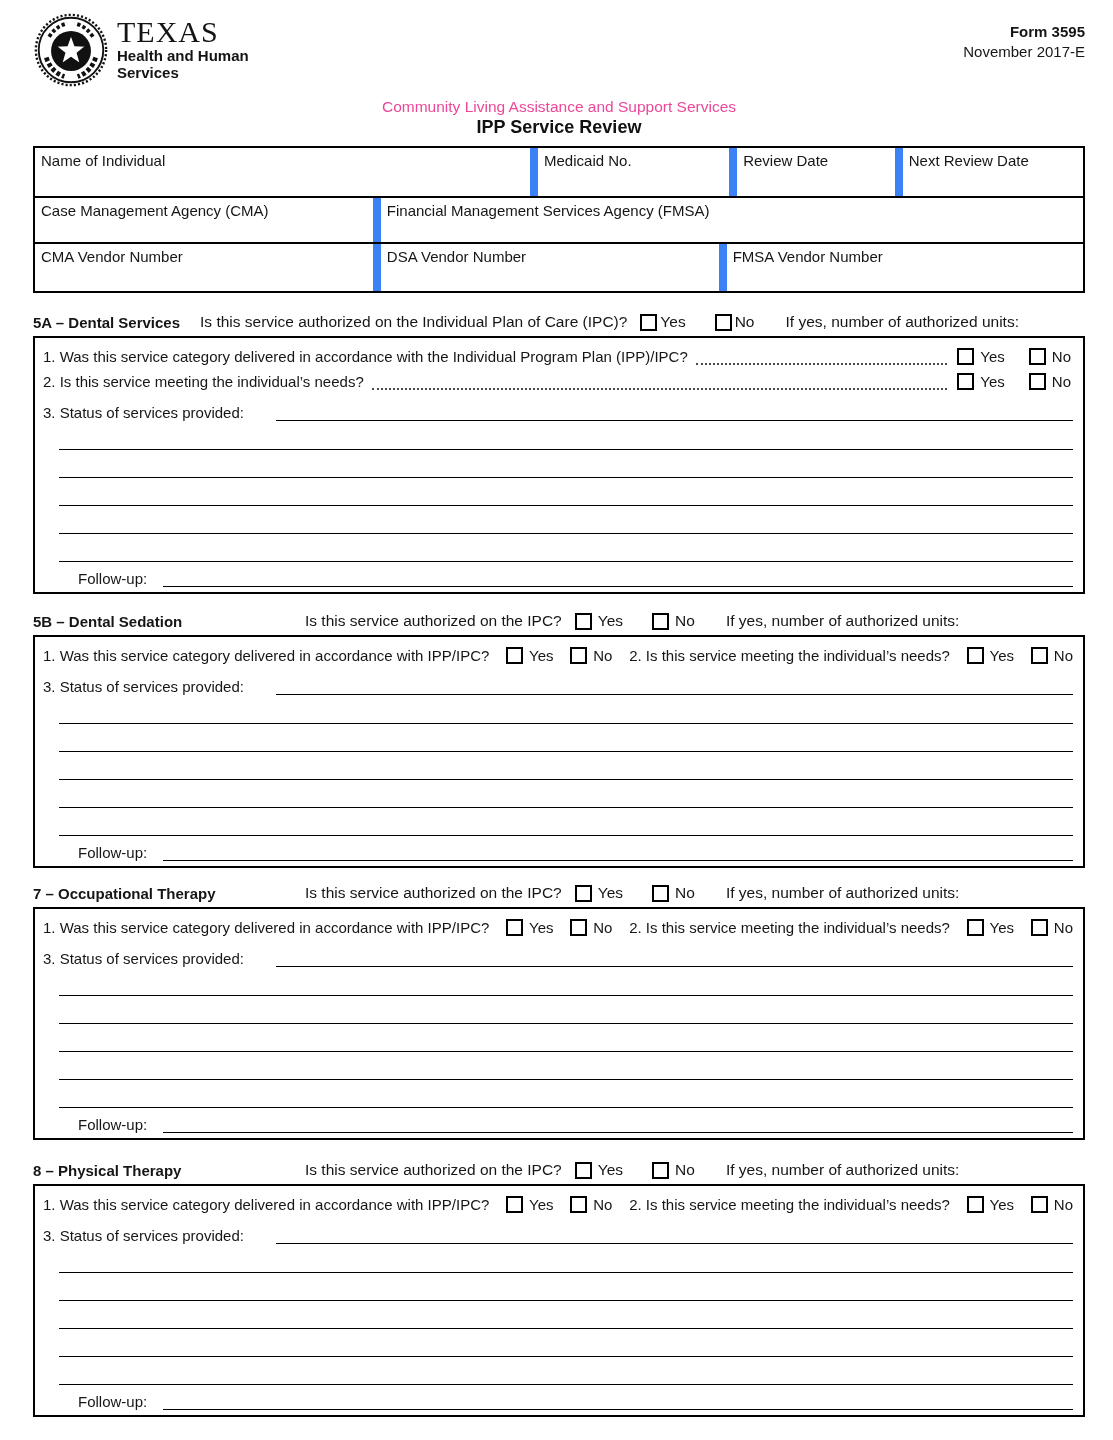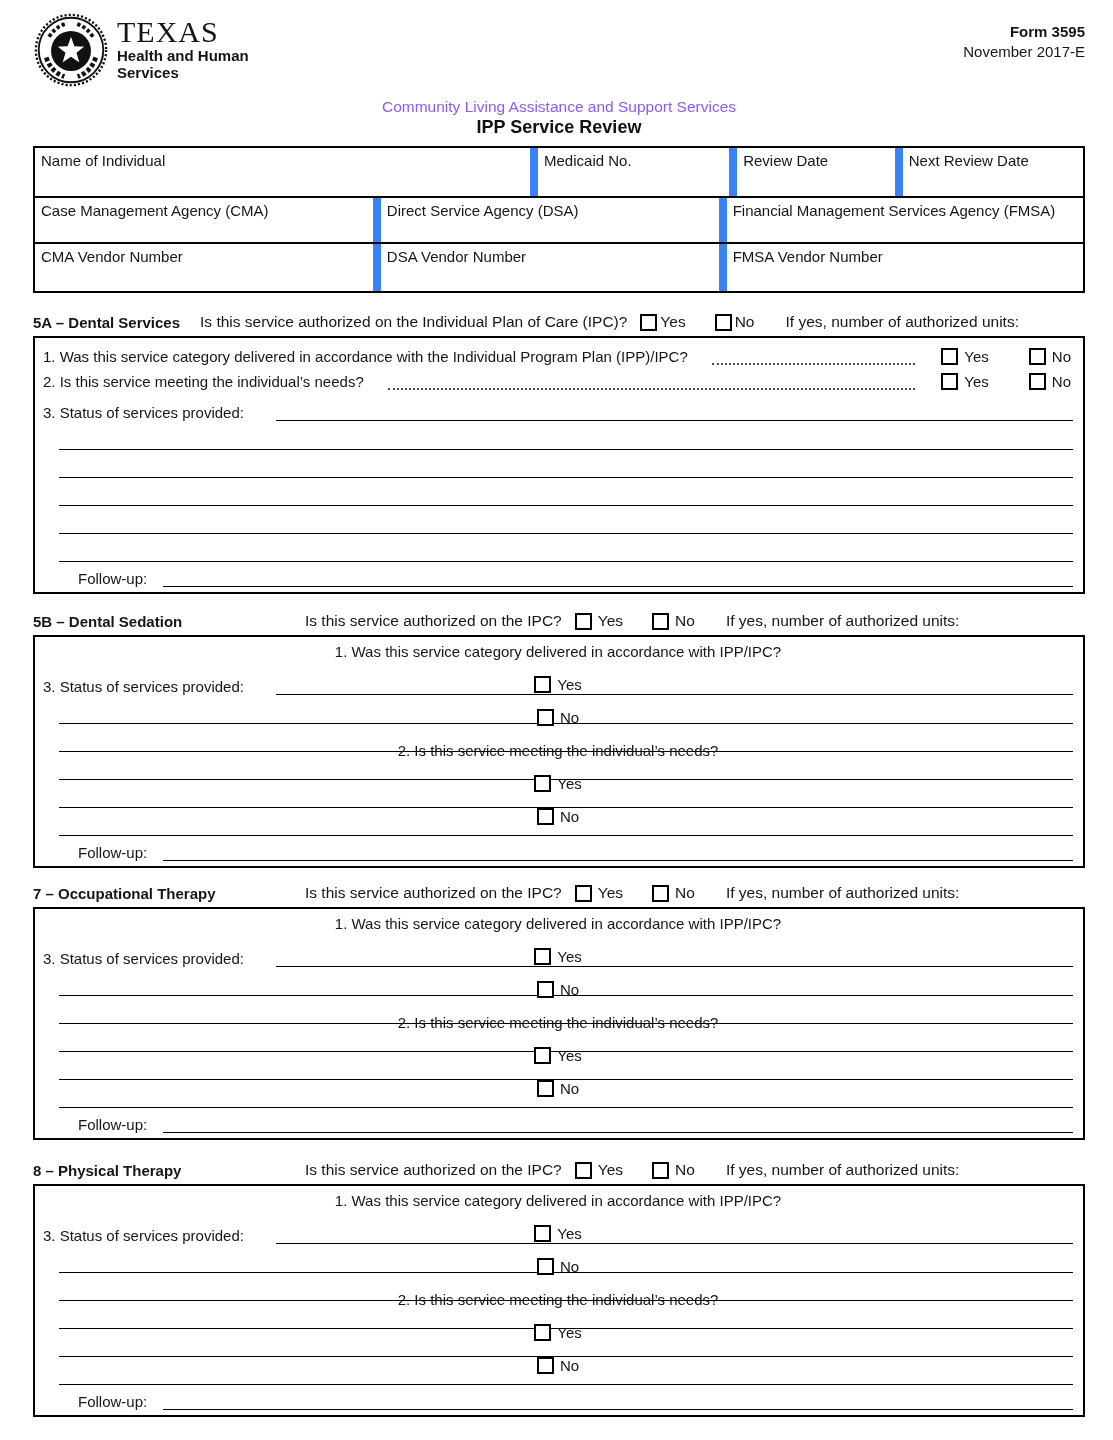--- a/index.html
+++ b/index.html
@@ -12,21 +12,21 @@
   .logo-wrap { display:flex; align-items:flex-start; }
   .seal { width:76px; height:76px; flex:none; }
   .logo-text { margin-left:8px; margin-top:6px; }
   .org-serif { font-family:"Liberation Serif", serif; font-size:30px; letter-spacing:1px; line-height:0.95; color:#141414; }
   .org-sans { font-size:15px; font-weight:bold; line-height:1.15; color:#141414; }
   .form-id { margin-left:auto; text-align:right; margin-top:10px; font-size:15px; line-height:1.3; }
   .form-num { font-weight:bold; }
 
   
   .title-block { text-align:center; margin-top:2px; }
-  .title-program { font-size:15.5px; color:#8b5cf6; }
+  .title-program { font-size:15.5px; color:#ec4899; }
   .title-name { font-size:18px; font-weight:bold; margin-top:1px; color:#111; }
 
   
   .info-table { border:2px solid #000; margin-top:8px; }
   .trow { display:grid; }
   .trow.r1 { grid-template-columns:48% 19% 15.8% 17.2%; height:50px; border-bottom:2px solid #000; }
   .trow.r2 { grid-template-columns:33% 33% 34%; height:46px; border-bottom:2px solid #000; }
   .trow.r3 { grid-template-columns:33% 33% 34%; height:47px; }
   .tcell { border-right:8px solid #3b82f6; padding:4px 6px; font-size:15px; overflow:hidden; }
   .trow .tcell:last-child { border-right:none; }
@@ -40,26 +40,26 @@
   .m-gap20 { margin-left:20px; }
   .grp { display:flex; align-items:center; flex:none;text-align:right; }
   .cb { width:17px; height:17px; border:2px solid #000; background:#fff; display:inline-block; flex:none; }
   .cb-tight { margin-right:3px; }
   .cb-sp { margin-right:6px; }
   .head-yes { margin-left:13px; }
   .head-no { margin-left:29px; }
   .ifyes { margin-left:31px; flex:none; }
 
   .sec-box { border:2px solid #000; margin-top:3px; padding:6px 10px 4px 8px; font-size:15px; }
-  .qrow { display:flex; align-items:center; height:25px;gap:16px; }
+  .qrow { display:flex; align-items:center; height:25px; }
   .qrow .q-text { flex:none; }
   .leader { flex:1; align-self:flex-end; border-bottom:2px dotted #4a4a4a; margin:0 8px 4px 8px; height:14px; }
   .ans-yes { margin-left:2px; }
   .ans-no { margin-left:24px; margin-right:2px; }
-  .between { justify-content:space-between;flex-direction:column; }
+  .between { justify-content:space-between; }
   .status-row { display:flex; align-items:flex-end; height:28px; padding-bottom:1px;gap:16px; }
   .status-row .lab { flex:none; padding-bottom:0px; }
   .fill-line { flex:1; border-bottom:1.5px solid #000; height:18px; margin-left:16px; }
   .write-line { height:28px; border-bottom:1.5px solid #000; margin-left:16px; }
   .fup-row { display:flex; align-items:flex-end; height:26px; padding-bottom:1px; }
   .fup-row .lab { flex:none;margin-left:35px; }
 
   .mt-sec1 { margin-top:18px; }
   .mt-sec2 { margin-top:16px; }
   .mt-sec3 { margin-top:14px; }
@@ -101,21 +101,20 @@
 
   <div class="info-table">
     <div class="trow r1">
       <div class="tcell"><span>Name of Individual</span></div>
       <div class="tcell"><span>Medicaid No.</span></div>
       <div class="tcell"><span>Review Date</span></div>
       <div class="tcell"><span>Next Review Date</span></div>
     </div>
     <div class="trow r2">
       <div class="tcell"><span>Case Management Agency (CMA)</span></div>
-      <div class="tcell"><span>Direct Service Agency (DSA)</span></div>
       <div class="tcell"><span>Financial Management Services Agency (FMSA)</span></div>
     </div>
     <div class="trow r3">
       <div class="tcell"><span>CMA Vendor Number</span></div>
       <div class="tcell"><span>DSA Vendor Number</span></div>
       <div class="tcell"><span>FMSA Vendor Number</span></div>
     </div>
   </div>
 
   <div>

